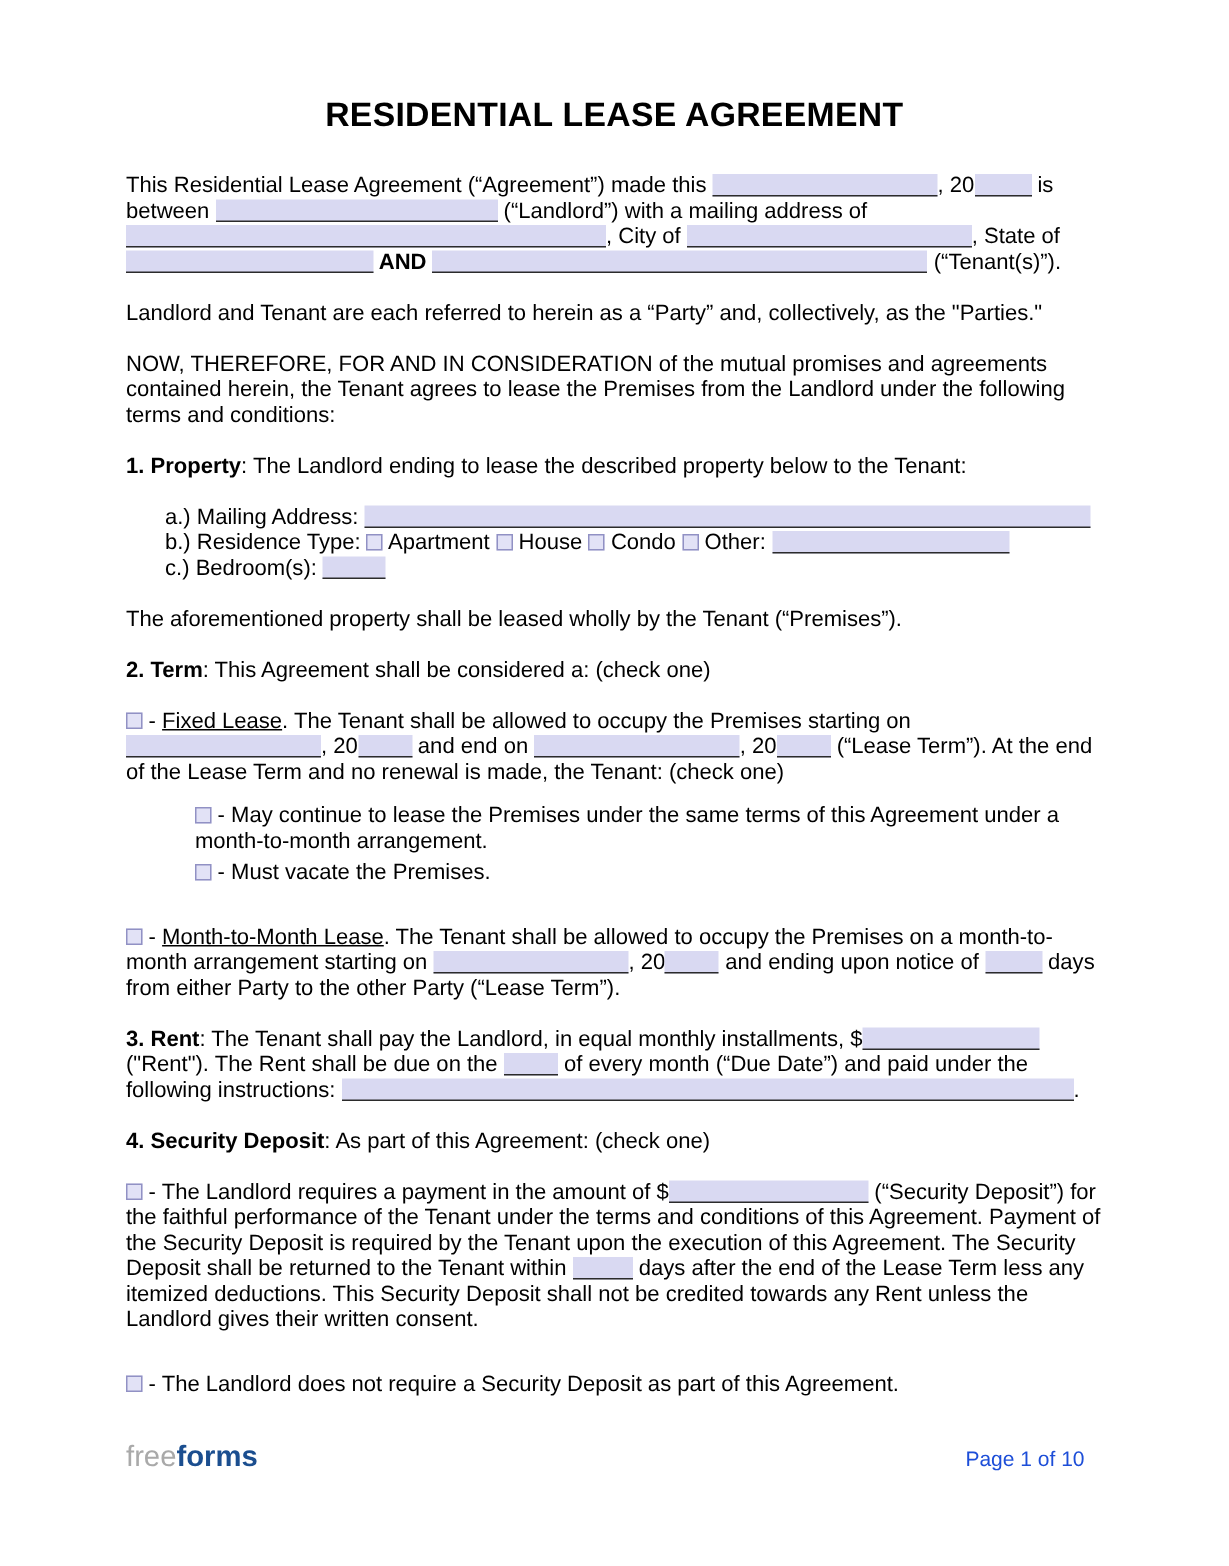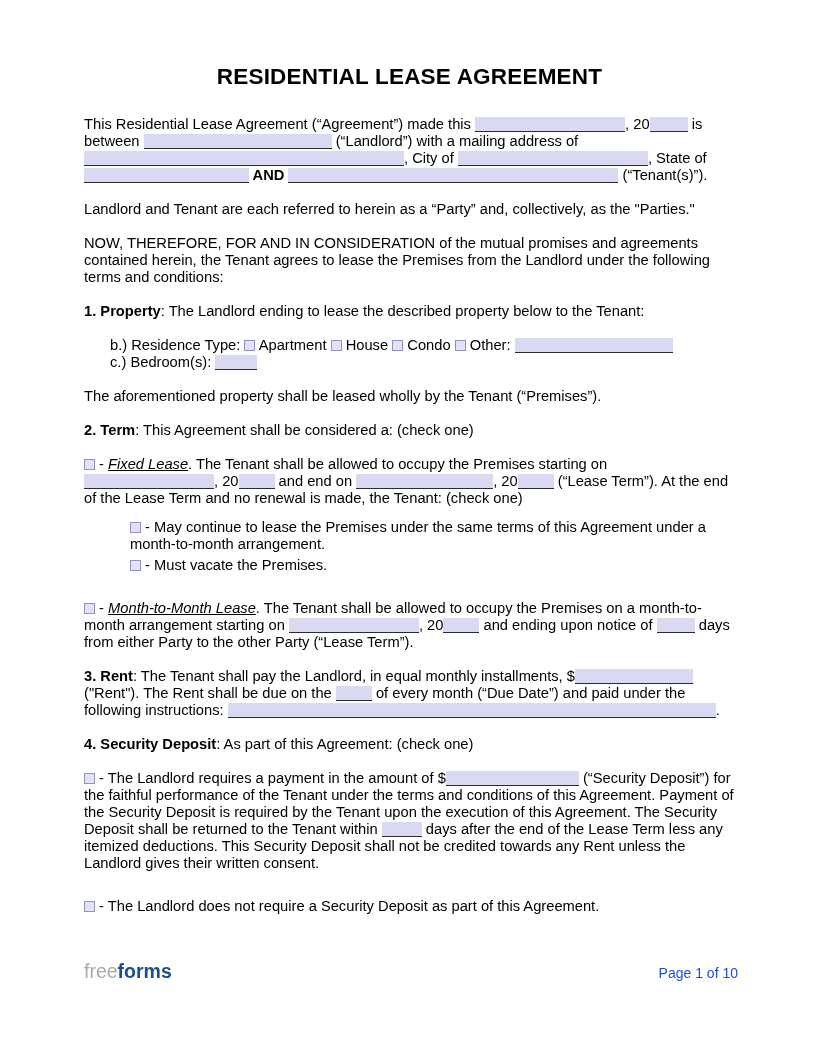--- a/index.html
+++ b/index.html
@@ -18,42 +18,42 @@
     margin: 0; padding-top: 64px;
     text-align: center;
     font-size: 22.5px; line-height: 26px; font-weight: bold;
     letter-spacing: 0.2px;
   }
   p { margin: 17px 0 0 0; }
   p.first { margin-top: 26px; }
   p.mt-lg { margin-top: 26px; }
   p.mt-xs { margin-top: 4px; }
   .bold { font-weight: bold; }
-  .lease-name { font-style: italic; text-decoration: underline; }
+  .lease-name { text-decoration: underline; }
   .field {
     display: inline-block;
     background: #d9d9f2;
     border-bottom: 1.3px solid #2b2b2b;
     height: 14px;
     vertical-align: -3px;
   }
   .checkbox {
     display: inline-block;
     width: 11px; height: 11px;
     box-sizing: border-box;
     background: #e2e2f6;
     border: 1px solid #9191c4;
     vertical-align: -1px;
   }
   .plist { margin-top: 17px; padding-left: 26px; }
   .plist .pitem { margin: 0; }
   .sub { padding-left: 46px; margin-top: 12px; }
   .footer {
     position: absolute;
-    left: 84px; right: 81px; top: 960px;
+    left: 84px; right: 96px; top: 960px;
     display: flex; justify-content: space-between; align-items: baseline;
   }
   .brand { font-size: 19.5px; line-height: 22px; }
   .brand-free { color: #a9a9a9; font-weight: normal; }
   .brand-forms { color: #1b4e8f; font-weight: bold; }
   .page-num { font-size: 14px; color: #1d4ed8; }
 </style>
 </head>
 <body>
 
@@ -63,20 +63,21 @@
 
   <p class="first"><span>This Residential Lease Agreement (“Agreement”) made this </span><span class="field" style="width:150px"></span><span>, 20</span><span class="field" style="width:38px"></span><span> is between </span><span class="field" style="width:188px"></span><span> (“Landlord”) with a mailing address of </span><span class="field" style="width:320px"></span><span>, City of </span><span class="field" style="width:190px"></span><span>, State of </span><span class="field" style="width:165px"></span><span class="bold"> AND </span><span class="field" style="width:330px"></span><span> (“Tenant(s)”).</span></p>
 
   <p>Landlord and Tenant are each referred to herein as a “Party” and, collectively, as the "Parties."</p>
 
   <p>NOW, THEREFORE, FOR AND IN CONSIDERATION of the mutual promises and agreements contained herein, the Tenant agrees to lease the Premises from the Landlord under the following terms and conditions:</p>
 
   <p><span class="bold">1. Property</span><span>: The Landlord ending to lease the described property below to the Tenant:</span></p>
 
   <div class="plist">
+    <p class="pitem"><span>a.)</span> <span>Mailing Address: </span><span class="field" style="width:484px"></span></p>
     <p class="pitem"><span>b.)</span> <span>Residence Type: </span><span class="checkbox"></span><span> Apartment </span><span class="checkbox"></span><span> House </span><span class="checkbox"></span><span> Condo </span><span class="checkbox"></span><span> Other: </span><span class="field" style="width:158px"></span></p>
     <p class="pitem"><span>c.)</span> <span>Bedroom(s): </span><span class="field" style="width:42px"></span></p>
   </div>
 
   <p>The aforementioned property shall be leased wholly by the Tenant (“Premises”).</p>
 
   <p><span class="bold">2. Term</span><span>: This Agreement shall be considered a: (check one)</span></p>
 
   <p><span class="checkbox"></span><span> - </span><span class="lease-name">Fixed Lease</span><span>. The Tenant shall be allowed to occupy the Premises starting on </span><span class="field" style="width:130px"></span><span>, 20</span><span class="field" style="width:36px"></span><span> and end on </span><span class="field" style="width:137px"></span><span>, 20</span><span class="field" style="width:36px"></span><span> (“Lease Term”). At the end of the Lease Term and no renewal is made, the Tenant: (check one)</span></p>
 

